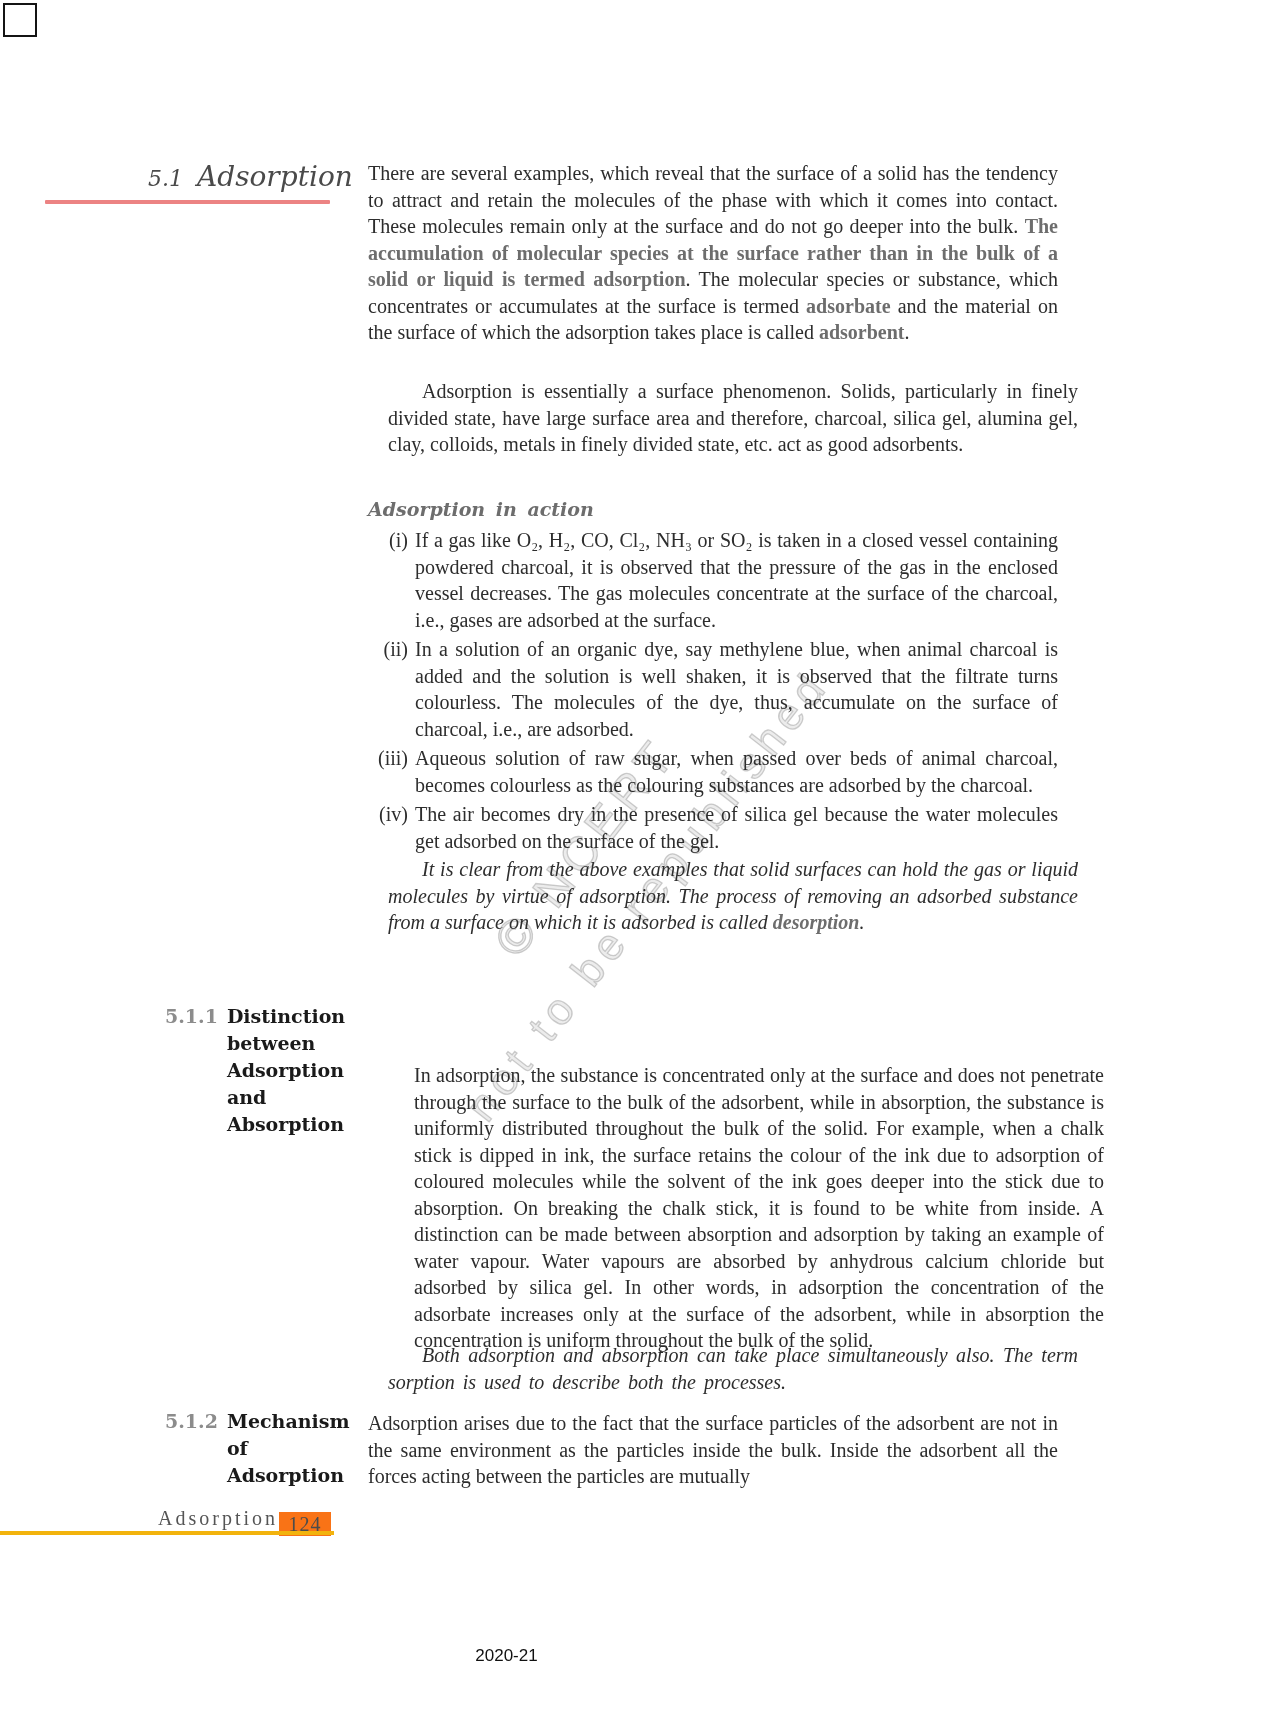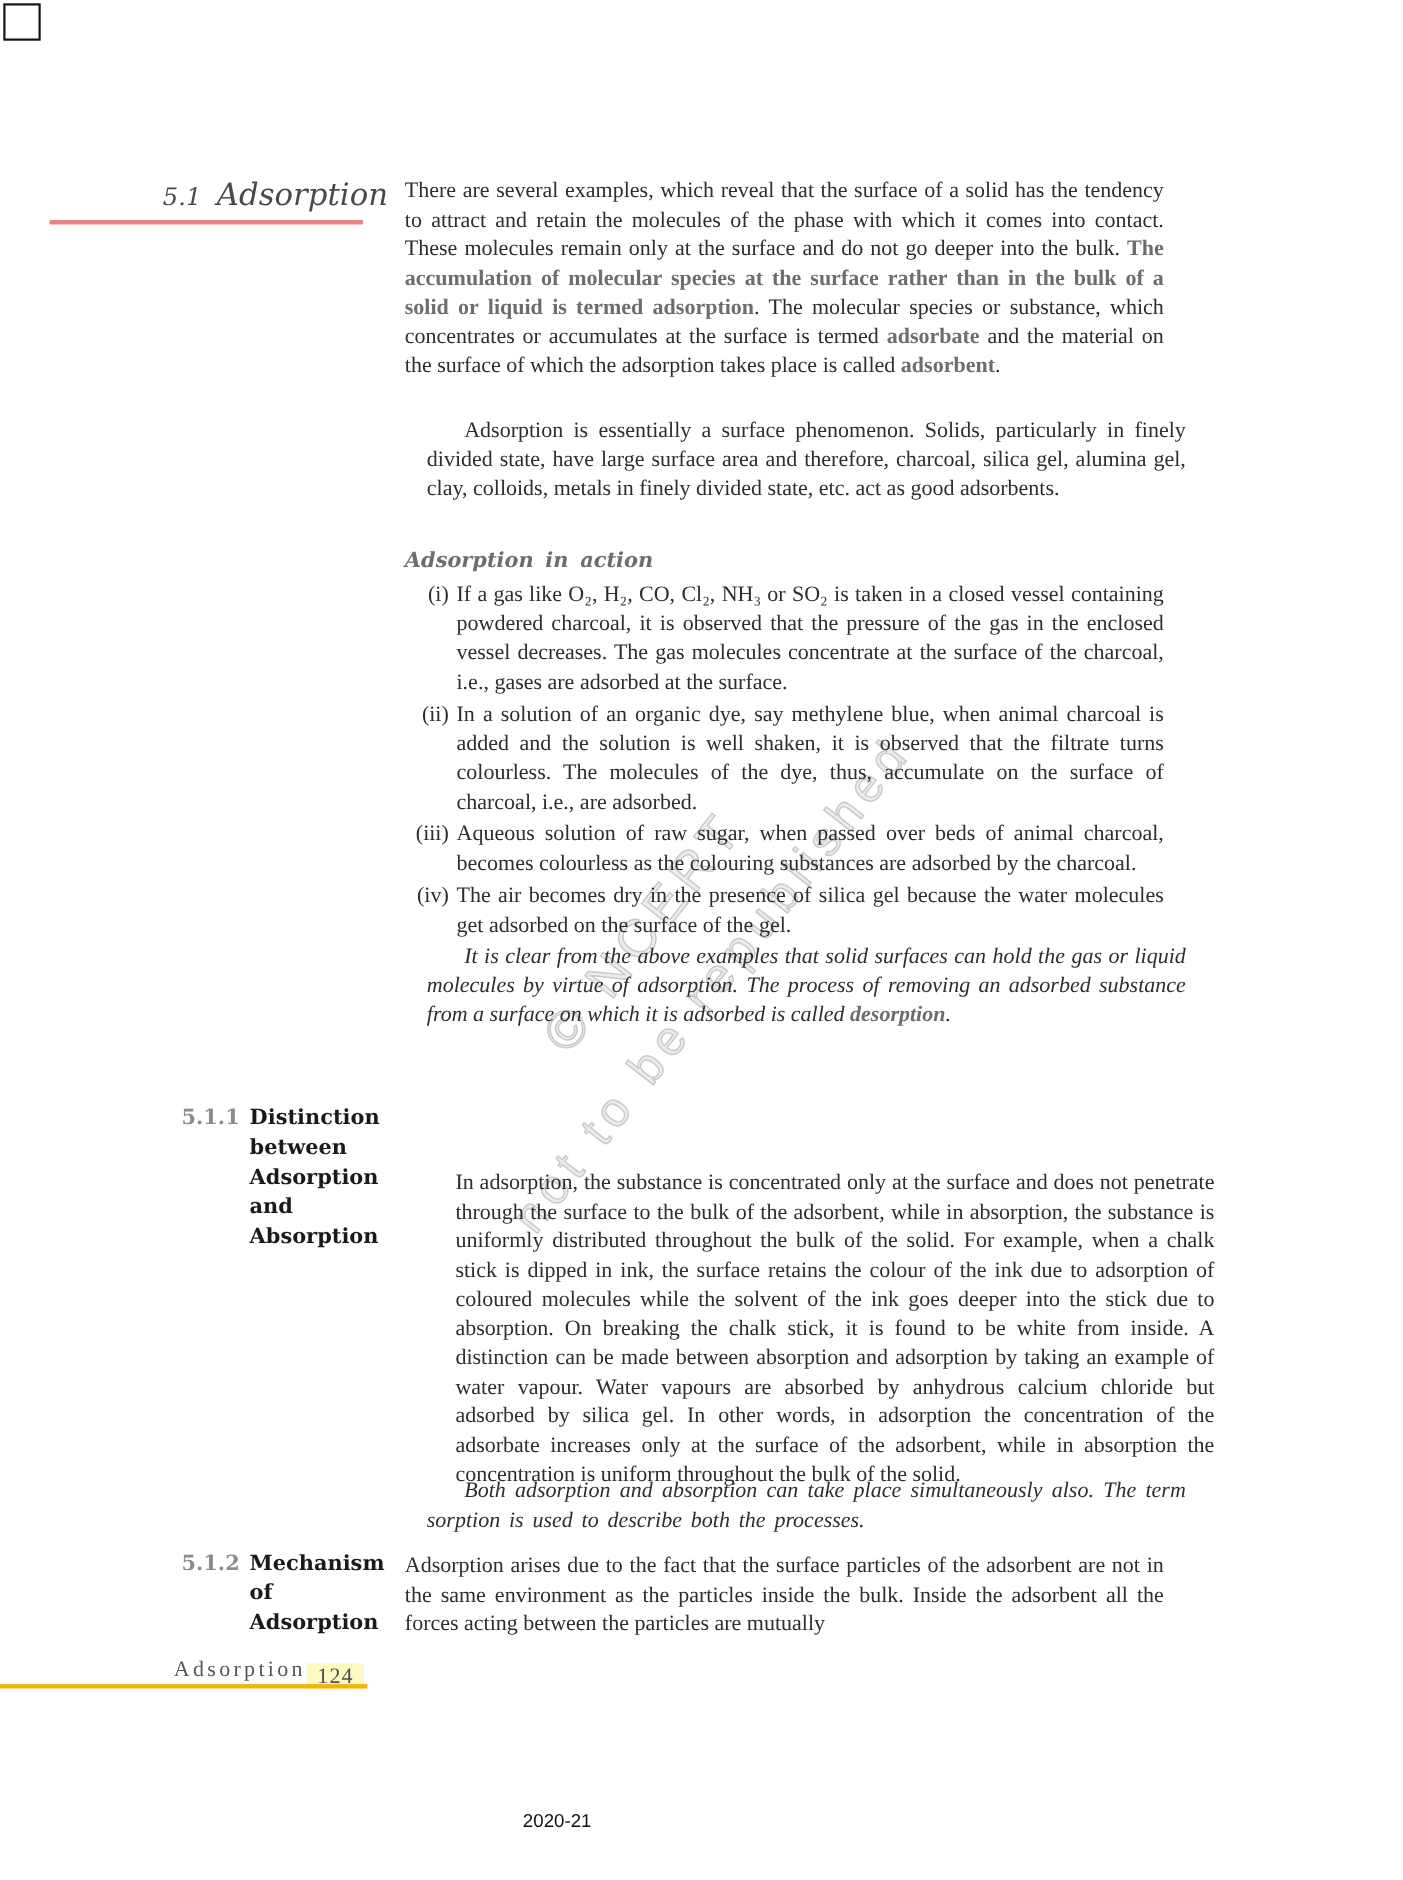--- a/index.html
+++ b/index.html
@@ -69,21 +69,21 @@
   .p4  { top:1062px;margin-left:46px; }
   .p5  { top:1342px; word-spacing:3px; }
   .p6  { top:1410px; }
   
   .footer-label {
     position:absolute; left:158px; top:1507px;
     font-size:20px; letter-spacing:3px; color:#555555;
   }
   .page-badge {
     position:absolute; left:279px; top:1512px; width:52px; height:24px;
-    background:#fef9c3; color:#4c4c4c; font-size:20px; letter-spacing:1px;
+    background:#f97316; color:#4c4c4c; font-size:20px; letter-spacing:1px;
     display:flex; align-items:center; justify-content:center;text-align:center;
   }
   .rule-gold {
     position:absolute; left:0; top:1531px; width:334px; height:4px;
     background:#f2b30d;
   }
   .bottom-code {
     position:absolute; left:0; top:1646px; width:1013px; text-align:center;
     font-family:"Liberation Sans", sans-serif; font-size:17px; color:#111;
   }

